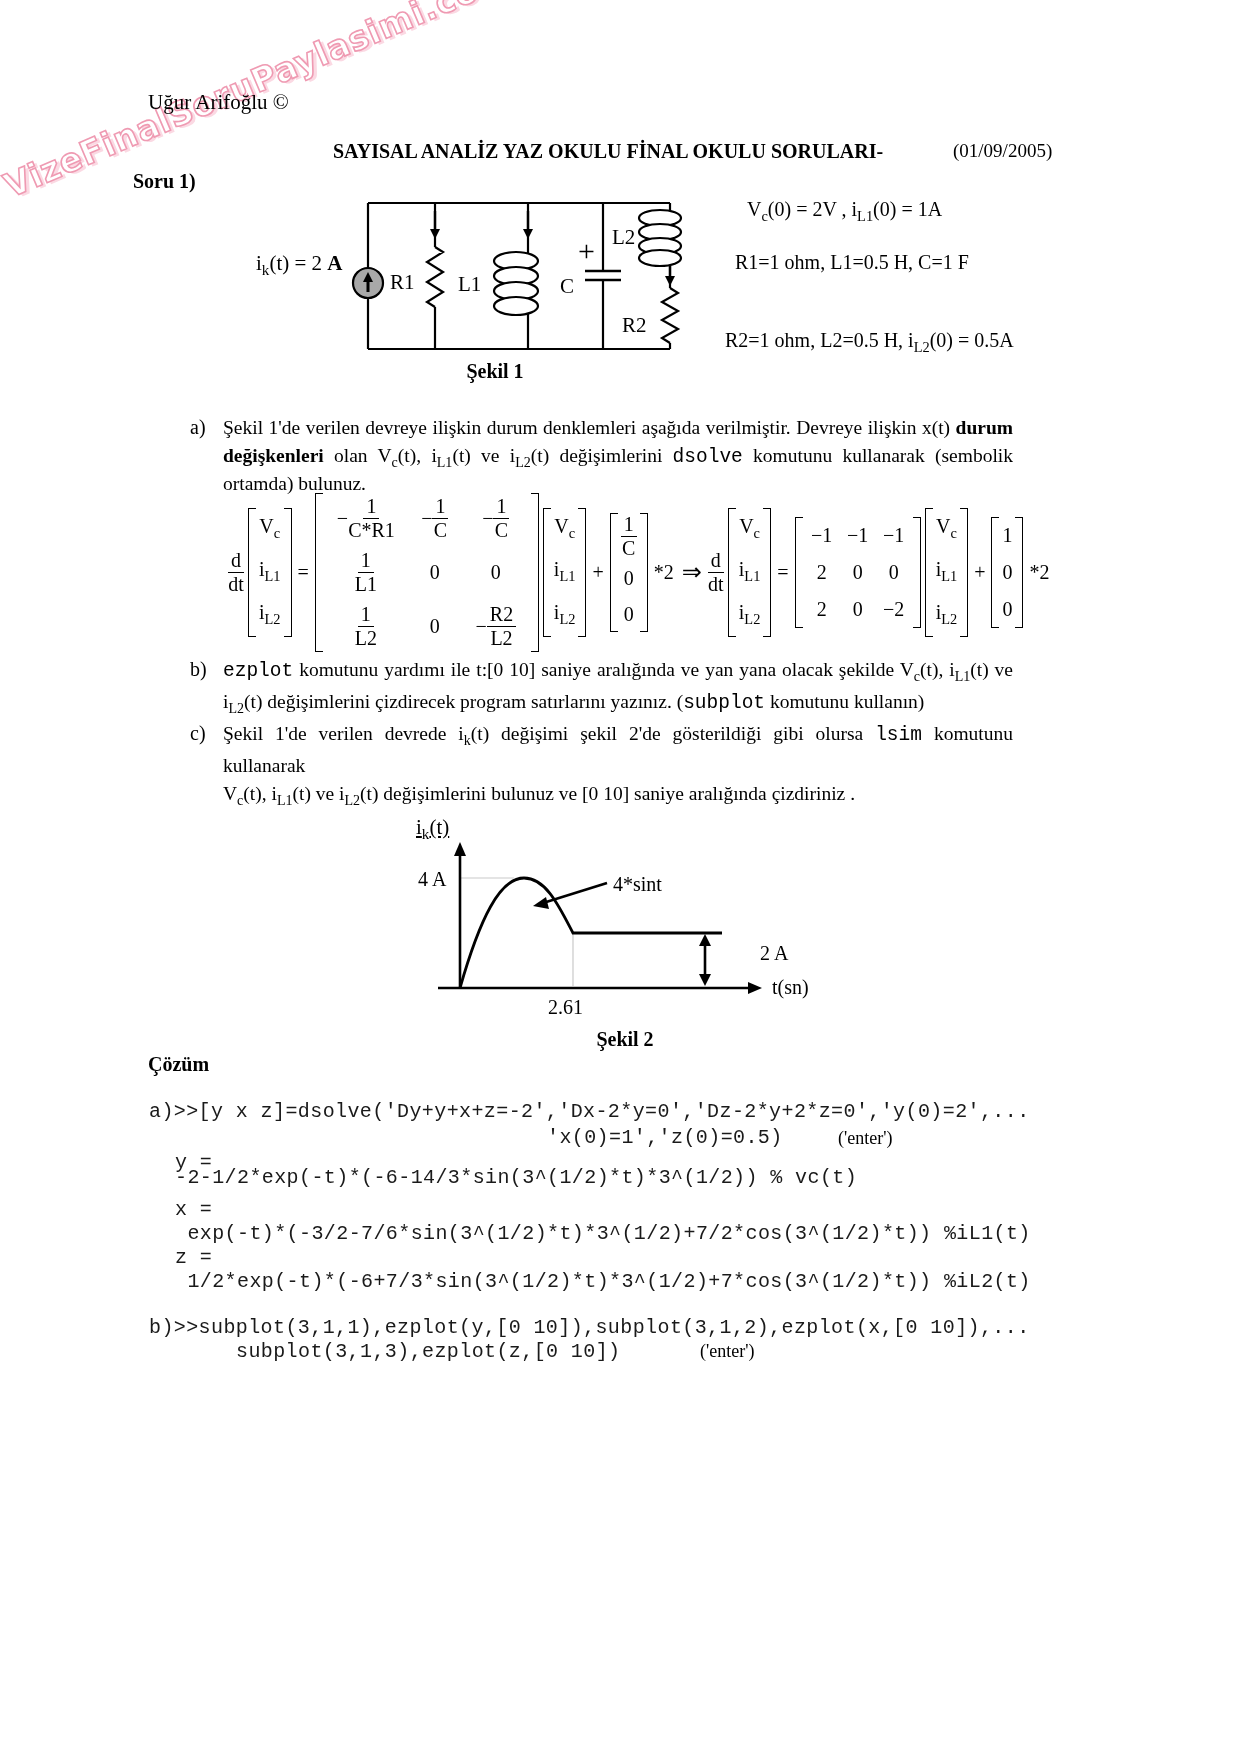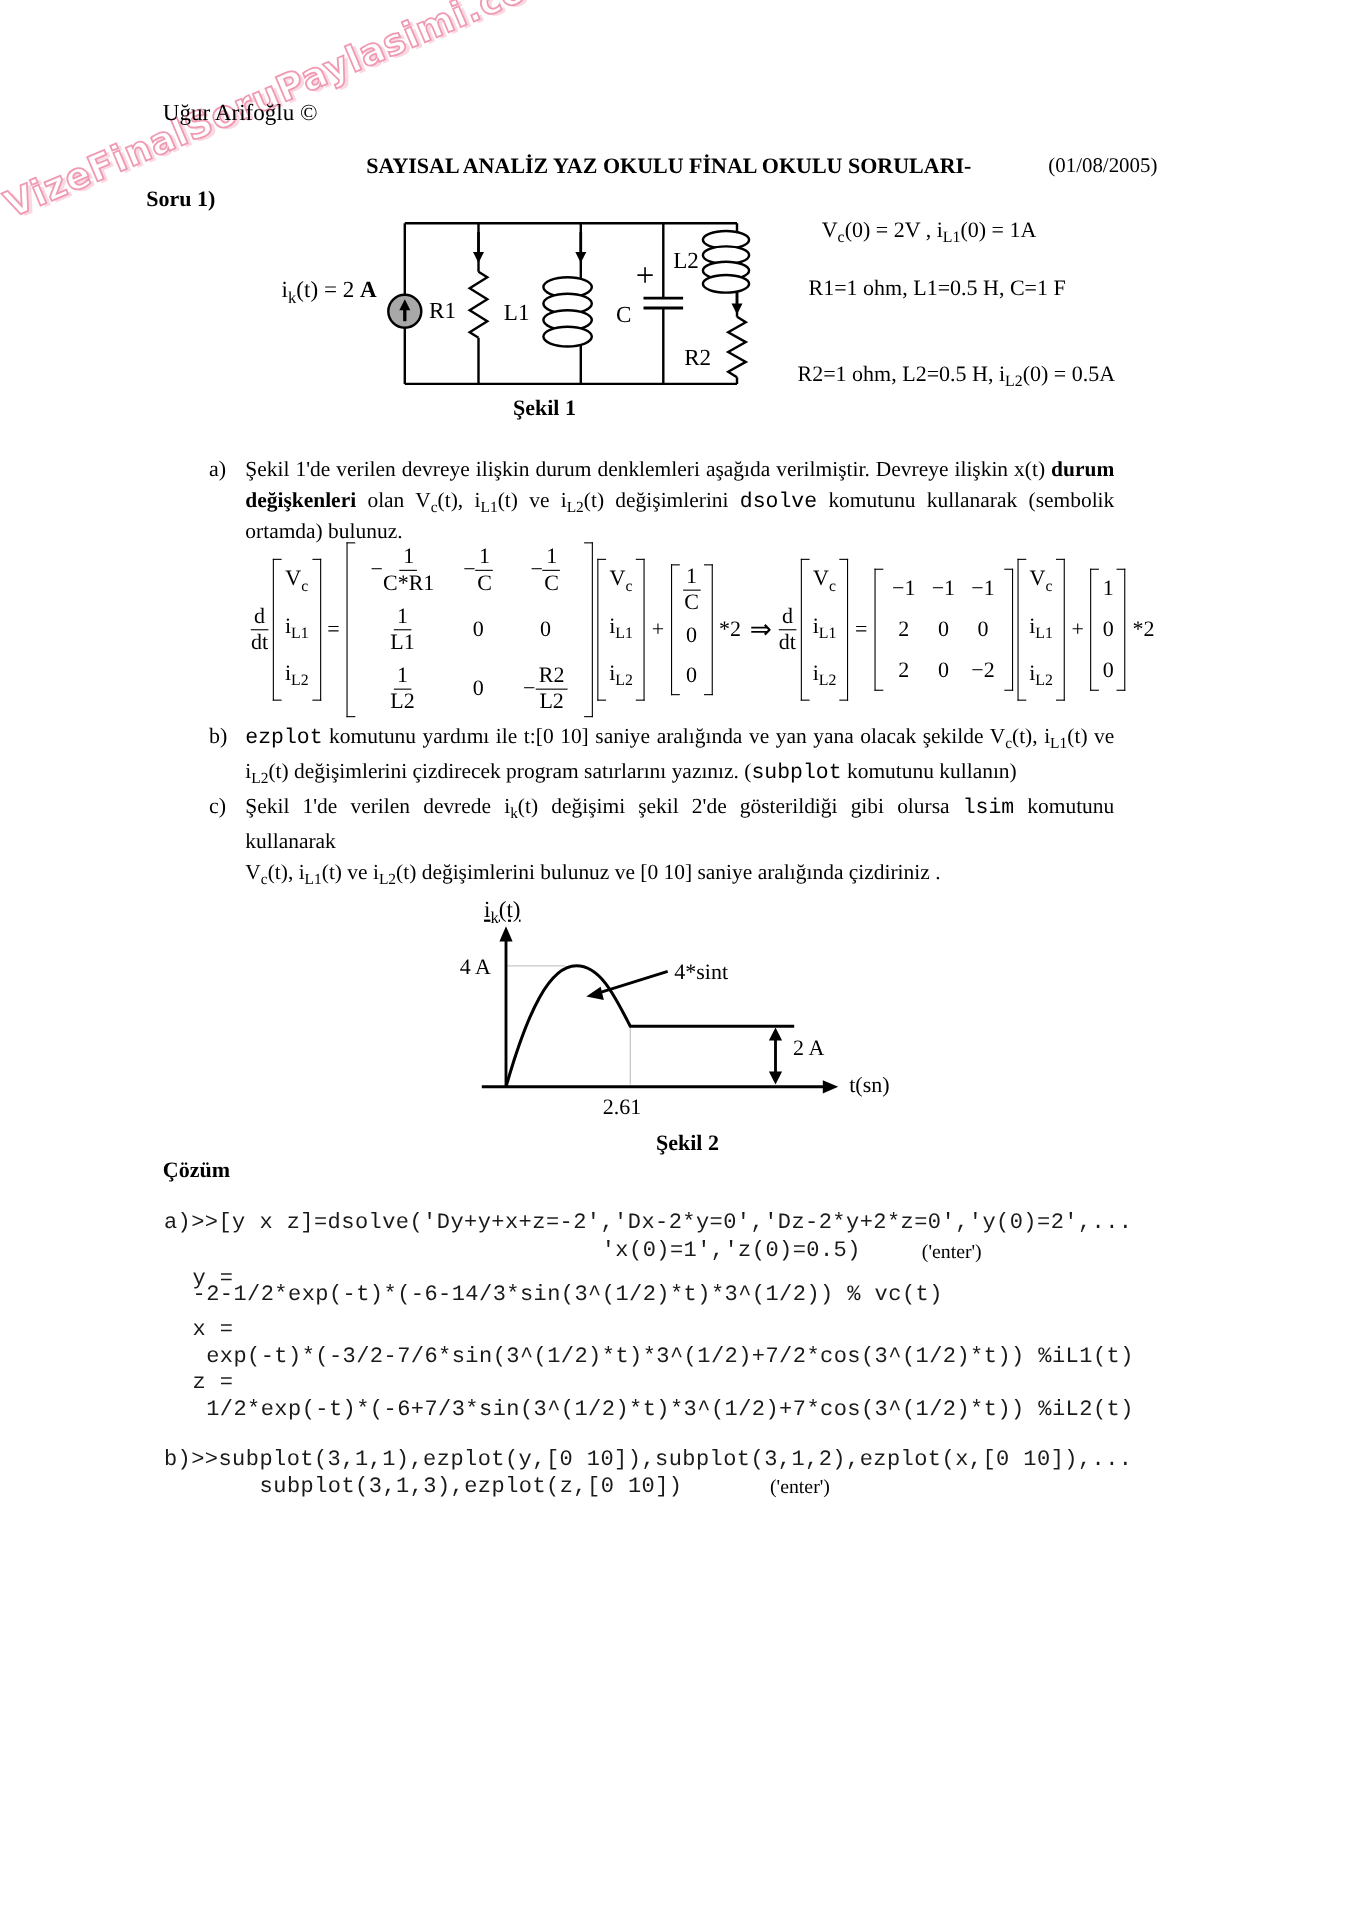--- a/index.html
+++ b/index.html
@@ -38,21 +38,21 @@
   svg{position:absolute;}
   .cap{font-weight:bold;font-size:20px;}
 </style>
 </head>
 <body>
 
 <div class="abs watermark">VizeFinalSoruPaylasimi.com</div>
 
 <div class="abs ser" style="left:148px;top:90px;font-size:21px;">Uğur Arifoğlu ©</div>
 <div class="abs ser b" style="left:333px;top:139px;">SAYISAL ANALİZ YAZ OKULU FİNAL OKULU SORULARI-</div>
-<div class="abs ser" style="left:953px;top:140px;font-size:19px;">(01/08/2005)</div>
+<div class="abs ser" style="left:953px;top:140px;font-size:19px;">(01/09/2005)</div>
 <div class="abs ser b" style="left:133px;top:169px;">Soru 1)</div>
 
 <svg style="left:300px;top:190px;" width="420" height="170" viewBox="300 190 420 170">
   <g stroke="#000" stroke-width="2.2" fill="none">
     <path d="M368,203 H670 M368,349 H670"></path>
     <path d="M368,203 V269 M368,297 V349"></path>
     <path d="M435,203 V247 M435,307 V349"></path>
     <path d="M528,203 V253 M528,313 V349"></path>
     <path d="M603,203 V271 M603,280 V349"></path>
     <path d="M670,203 V212 M670,262 V288 M670,343 V349"></path>
@@ -293,24 +293,24 @@
   <g>
     <line x1="607" y1="883" x2="543" y2="903" stroke="#000" stroke-width="2.6"></line>
     <polygon points="533,906 546,897 549,909" fill="#000"></polygon>
   </g>
   <g>
     <line x1="705" y1="942" x2="705" y2="979" stroke="#000" stroke-width="2.6"></line>
     <polygon points="705,934 699,946 711,946" fill="#000"></polygon>
     <polygon points="705,986 699,974 711,974" fill="#000"></polygon>
   </g>
 </svg>
-<div class="abs ser" style="left:440px;top:815px;font-size:21px;text-decoration:underline;">i<sub>k</sub>(t)</div>
+<div class="abs ser" style="left:416px;top:815px;font-size:21px;text-decoration:underline;">i<sub>k</sub>(t)</div>
 <div class="abs ser" style="left:418px;top:867px;font-family:Liberation Serif, serif;">4 A</div>
 <div class="abs ser" style="left:613px;top:872px;">4*sint</div>
-<div class="abs ser" style="left:721px;top:941px;">2 A</div>
+<div class="abs ser" style="left:760px;top:941px;">2 A</div>
 <div class="abs ser" style="left:772px;top:975px;">t(sn)</div>
 <div class="abs ser" style="left:548px;top:995px;">2.61</div>
 <div class="abs cap" style="left:580px;top:1028px;width:90px;text-align:center;">Şekil 2</div>
 
 <div class="abs ser b" style="left:148px;top:1052px;">Çözüm</div>
 <div class="abs code" style="left:149px;top:1100px;">a)&gt;&gt;[y x z]=dsolve('Dy+y+x+z=-2','Dx-2*y=0','Dz-2*y+2*z=0','y(0)=2',...</div>
 <div class="abs code" style="left:547px;top:1126px;">'x(0)=1','z(0)=0.5)</div>
 <div class="abs note" style="left:838px;top:1128px;">('enter')</div>
 <div class="abs code" style="left:175px;top:1151px;">y =</div>
 <div class="abs code" style="left:175px;top:1166px;">-2-1/2*exp(-t)*(-6-14/3*sin(3^(1/2)*t)*3^(1/2)) % vc(t)</div>

